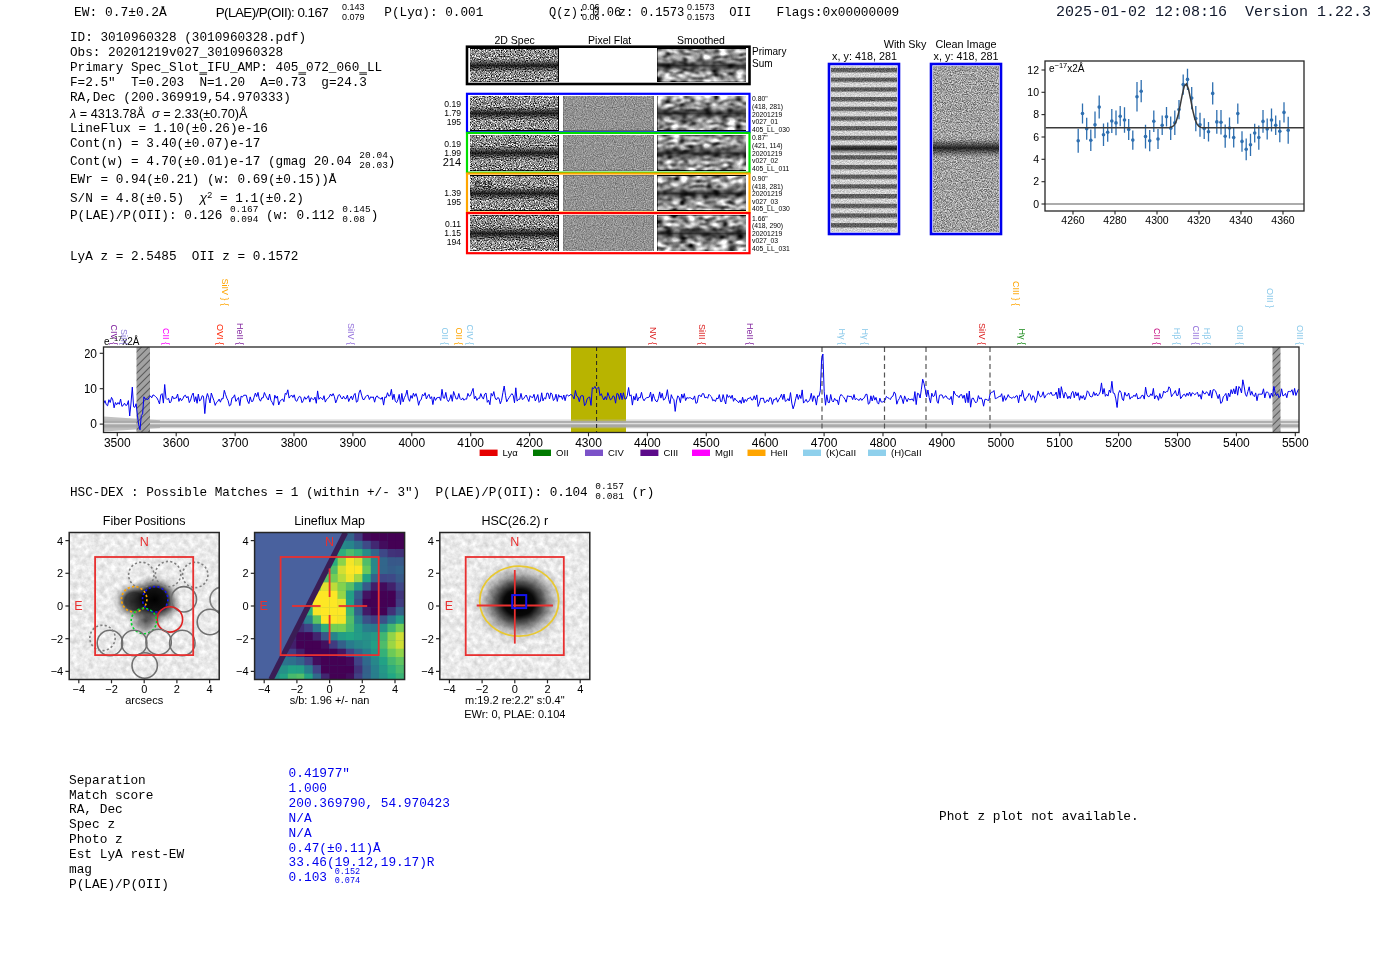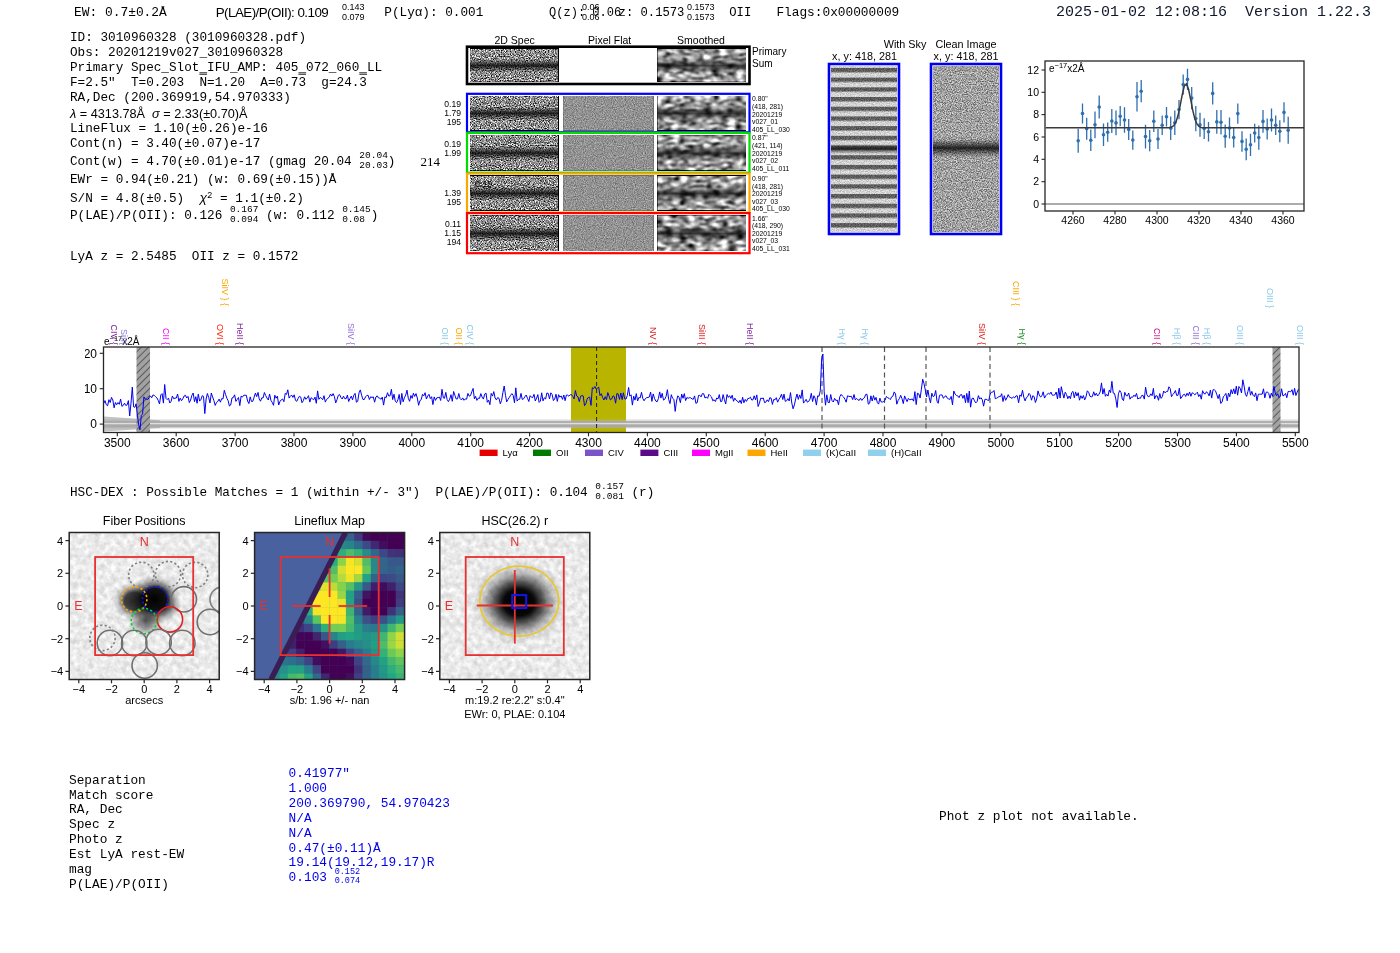--- a/index.html
+++ b/index.html
@@ -70,21 +70,21 @@
  <rect width="5" height="5" fill="#a2a2a2"></rect>
           <line x1="0" y1="0" x2="0" y2="5" stroke="#333" stroke-width="1.3"></line>
 </pattern>
 <pattern id="sky" width="70" height="9.7" patternUnits="userSpaceOnUse">
  <rect width="70" height="9.7" fill="#e6e6e6"></rect>
  <rect y="0" width="70" height="4.4" fill="#505050"></rect>
 </pattern>
 </defs>
     </svg>
     <div style="position:absolute;left:74px;transform:translateY(-50%);top:13px;font-family:'Liberation Mono',monospace;font-size:12.9px;line-height:14.9px;white-space:pre;color:#000;">EW: 0.7±0.2Å</div>
-    <div style="position:absolute;left:215.7px;transform:translateY(-50%);top:13px;font-family:'Liberation Sans',sans-serif;font-size:13.4px;line-height:15.4px;white-space:pre;color:#000;letter-spacing:-0.55px;">P(LAE)/P(OII): 0.109</div>
+    <div style="position:absolute;left:215.7px;transform:translateY(-50%);top:13px;font-family:'Liberation Sans',sans-serif;font-size:13.4px;line-height:15.4px;white-space:pre;color:#000;letter-spacing:-0.55px;">P(LAE)/P(OII): 0.167</div>
     <div style="position:absolute;left:342.1px;transform:translateY(-50%);top:13px;font-family:'Liberation Mono',monospace;font-size:9px;line-height:11px;white-space:pre;color:#000;"><span style="display:inline-flex;flex-direction:column;vertical-align:middle;font-family:'Liberation Sans',sans-serif;font-size:9px;line-height:9.5px;transform:translateY(-1px)"><span>0.143</span><span>0.079</span></span></div>
     <div style="position:absolute;left:384.3px;transform:translateY(-50%);top:13px;font-family:'Liberation Mono',monospace;font-size:12.7px;line-height:14.7px;white-space:pre;color:#000;">P(Lyα): 0.001</div>
     <div style="position:absolute;left:502.1px;transform:translateY(-50%);top:13px;font-family:'Liberation Mono',monospace;font-size:12.0px;line-height:14.0px;white-space:pre;color:#000;margin-left:47px;">Q(z): 0.06</div>
     <div style="position:absolute;left:582.1px;transform:translateY(-50%);top:13px;font-family:'Liberation Mono',monospace;font-size:9px;line-height:11px;white-space:pre;color:#000;"><span style="display:inline-flex;flex-direction:column;vertical-align:middle;font-family:'Liberation Sans',sans-serif;font-size:9px;line-height:9.5px;transform:translateY(-1px)"><span>0.06</span><span>0.06</span></span></div>
     <div style="position:absolute;left:618.6px;transform:translateY(-50%);top:13px;font-family:'Liberation Mono',monospace;font-size:12.2px;line-height:14.2px;white-space:pre;color:#000;">z: 0.1573</div>
     <div style="position:absolute;left:687.0px;transform:translateY(-50%);top:13px;font-family:'Liberation Mono',monospace;font-size:9px;line-height:11px;white-space:pre;color:#000;"><span style="display:inline-flex;flex-direction:column;vertical-align:middle;font-family:'Liberation Sans',sans-serif;font-size:9px;line-height:9.5px;transform:translateY(-1px)"><span>0.1573</span><span>0.1573</span></span></div>
     <div style="position:absolute;left:729.3px;transform:translateY(-50%);top:13px;font-family:'Liberation Mono',monospace;font-size:12.2px;line-height:14.2px;white-space:pre;color:#000;">OII</div>
     <div style="position:absolute;left:776.4px;transform:translateY(-50%);top:13px;font-family:'Liberation Mono',monospace;font-size:12.8px;line-height:14.8px;white-space:pre;color:#000;">Flags:0x00000009</div>
     <div style="position:absolute;left:1056px;transform:translateY(-50%);top:13px;font-family:'Liberation Mono',monospace;font-size:15px;line-height:15.2px;white-space:pre;color:#0f172a;">2025-01-02 12:08:16  Version 1.22.3</div>
     <div style="position:absolute;left:70px;transform:translateY(-50%);top:37.5px;font-family:'Liberation Mono',monospace;font-size:12.7px;line-height:14.7px;white-space:pre;color:#000;">ID: 3010960328 (3010960328.pdf)</div>
@@ -171,21 +171,21 @@
     <div style="position:absolute;right:939px;transform:translateY(-50%);top:103.75000000000001px;font-family:'Liberation Sans',sans-serif;font-size:8.6px;line-height:10.6px;white-space:pre;color:#000;">0.19</div>
     <div style="position:absolute;right:939px;transform:translateY(-50%);top:113.05000000000001px;font-family:'Liberation Sans',sans-serif;font-size:8.6px;line-height:10.6px;white-space:pre;color:#000;">1.79</div>
     <div style="position:absolute;right:939px;transform:translateY(-50%);top:122.35000000000002px;font-family:'Liberation Sans',sans-serif;font-size:8.6px;line-height:10.6px;white-space:pre;color:#000;">195</div>
     <div style="position:absolute;left:752px;transform:translateY(-50%);top:99.3px;font-family:'Liberation Sans',sans-serif;font-size:6.8px;line-height:8.8px;white-space:pre;color:#000;">0.80"</div>
     <div style="position:absolute;left:752px;transform:translateY(-50%);top:106.89999999999999px;font-family:'Liberation Sans',sans-serif;font-size:6.8px;line-height:8.8px;white-space:pre;color:#000;">(418, 281)</div>
     <div style="position:absolute;left:752px;transform:translateY(-50%);top:114.5px;font-family:'Liberation Sans',sans-serif;font-size:6.8px;line-height:8.8px;white-space:pre;color:#000;">20201219</div>
     <div style="position:absolute;left:752px;transform:translateY(-50%);top:122.1px;font-family:'Liberation Sans',sans-serif;font-size:6.8px;line-height:8.8px;white-space:pre;color:#000;">v027_01</div>
     <div style="position:absolute;left:752px;transform:translateY(-50%);top:129.7px;font-family:'Liberation Sans',sans-serif;font-size:6.8px;line-height:8.8px;white-space:pre;color:#000;">405_LL_030</div>
     <div style="position:absolute;right:939px;transform:translateY(-50%);top:143.5px;font-family:'Liberation Sans',sans-serif;font-size:8.6px;line-height:10.6px;white-space:pre;color:#000;">0.19</div>
     <div style="position:absolute;right:939px;transform:translateY(-50%);top:152.8px;font-family:'Liberation Sans',sans-serif;font-size:8.6px;line-height:10.6px;white-space:pre;color:#000;">1.99</div>
-    <div style="position:absolute;right:960px;transform:translateY(-50%);top:162.1px;font-family:Liberation Serif, serif;font-size:13px;line-height:10.6px;white-space:pre;color:#000;">214</div>
+    <div style="position:absolute;right:939px;transform:translateY(-50%);top:162.1px;font-family:Liberation Sans, sans-serif;font-size:11px;line-height:10.6px;white-space:pre;color:#000;">214</div>
     <div style="position:absolute;left:752px;transform:translateY(-50%);top:138.4px;font-family:'Liberation Sans',sans-serif;font-size:6.8px;line-height:8.8px;white-space:pre;color:#000;">0.87"</div>
     <div style="position:absolute;left:752px;transform:translateY(-50%);top:146.0px;font-family:'Liberation Sans',sans-serif;font-size:6.8px;line-height:8.8px;white-space:pre;color:#000;">(421, 114)</div>
     <div style="position:absolute;left:752px;transform:translateY(-50%);top:153.6px;font-family:'Liberation Sans',sans-serif;font-size:6.8px;line-height:8.8px;white-space:pre;color:#000;">20201219</div>
     <div style="position:absolute;left:752px;transform:translateY(-50%);top:161.2px;font-family:'Liberation Sans',sans-serif;font-size:6.8px;line-height:8.8px;white-space:pre;color:#000;">v027_02</div>
     <div style="position:absolute;left:752px;transform:translateY(-50%);top:168.8px;font-family:'Liberation Sans',sans-serif;font-size:6.8px;line-height:8.8px;white-space:pre;color:#000;">405_LL_011</div>
     <div style="position:absolute;right:908px;transform:translateY(-50%);top:183.75px;font-family:'Liberation Sans',sans-serif;font-size:8.6px;line-height:10.6px;white-space:pre;color:#000;">0.15</div>
     <div style="position:absolute;right:939px;transform:translateY(-50%);top:193.05px;font-family:'Liberation Sans',sans-serif;font-size:8.6px;line-height:10.6px;white-space:pre;color:#000;">1.39</div>
     <div style="position:absolute;right:939px;transform:translateY(-50%);top:202.35px;font-family:'Liberation Sans',sans-serif;font-size:8.6px;line-height:10.6px;white-space:pre;color:#000;">195</div>
     <div style="position:absolute;left:752px;transform:translateY(-50%);top:179.0px;font-family:'Liberation Sans',sans-serif;font-size:6.8px;line-height:8.8px;white-space:pre;color:#000;">0.90"</div>
     <div style="position:absolute;left:752px;transform:translateY(-50%);top:186.6px;font-family:'Liberation Sans',sans-serif;font-size:6.8px;line-height:8.8px;white-space:pre;color:#000;">(418, 281)</div>
@@ -919,15 +919,15 @@
     <div style="position:absolute;left:69px;transform:translateY(-50%);top:840.2px;font-family:'Liberation Mono',monospace;font-size:12.8px;line-height:14.8px;white-space:pre;color:#000;">Photo z</div>
     <div style="position:absolute;left:69px;transform:translateY(-50%);top:855.1px;font-family:'Liberation Mono',monospace;font-size:12.8px;line-height:14.8px;white-space:pre;color:#000;">Est LyA rest-EW</div>
     <div style="position:absolute;left:69px;transform:translateY(-50%);top:870.0px;font-family:'Liberation Mono',monospace;font-size:12.8px;line-height:14.8px;white-space:pre;color:#000;">mag</div>
     <div style="position:absolute;left:69px;transform:translateY(-50%);top:884.9px;font-family:'Liberation Mono',monospace;font-size:12.8px;line-height:14.8px;white-space:pre;color:#000;">P(LAE)/P(OII)</div>
     <div style="position:absolute;left:288.6px;transform:translateY(-50%);top:774.0px;font-family:'Liberation Mono',monospace;font-size:12.8px;line-height:14.8px;white-space:pre;color:#0000ee;">0.41977"</div>
     <div style="position:absolute;left:288.6px;transform:translateY(-50%);top:788.9px;font-family:'Liberation Mono',monospace;font-size:12.8px;line-height:14.8px;white-space:pre;color:#0000ee;">1.000</div>
     <div style="position:absolute;left:288.6px;transform:translateY(-50%);top:803.8px;font-family:'Liberation Mono',monospace;font-size:12.8px;line-height:14.8px;white-space:pre;color:#0000ee;">200.369790, 54.970423</div>
     <div style="position:absolute;left:288.6px;transform:translateY(-50%);top:818.7px;font-family:'Liberation Mono',monospace;font-size:12.8px;line-height:14.8px;white-space:pre;color:#0000ee;">N/A</div>
     <div style="position:absolute;left:288.6px;transform:translateY(-50%);top:833.6px;font-family:'Liberation Mono',monospace;font-size:12.8px;line-height:14.8px;white-space:pre;color:#0000ee;">N/A</div>
     <div style="position:absolute;left:288.6px;transform:translateY(-50%);top:848.5px;font-family:'Liberation Mono',monospace;font-size:12.8px;line-height:14.8px;white-space:pre;color:#0000ee;">0.47(±0.11)Å</div>
-    <div style="position:absolute;left:288.6px;transform:translateY(-50%);top:863.4px;font-family:'Liberation Mono',monospace;font-size:12.8px;line-height:14.8px;white-space:pre;color:#0000ee;">19.14(19.12,19.17)R</div>
+    <div style="position:absolute;left:288.6px;transform:translateY(-50%);top:863.4px;font-family:'Liberation Mono',monospace;font-size:12.8px;line-height:14.8px;white-space:pre;color:#0000ee;">33.46(19.12,19.17)R</div>
     <div style="position:absolute;left:288.6px;transform:translateY(-50%);top:878.3px;font-family:'Liberation Mono',monospace;font-size:12.8px;line-height:14.8px;white-space:pre;color:#0000ee;">0.103 <span style="display:inline-flex;flex-direction:column;vertical-align:middle;font-size:8.5px;line-height:9.0px;transform:translateY(-1px)"><span>0.152</span><span>0.074</span></span></div>
     <div style="position:absolute;left:939px;transform:translateY(-50%);top:816.5px;font-family:'Liberation Mono',monospace;font-size:12.8px;line-height:14.8px;white-space:pre;color:#000;">Phot z plot not available.</div>
   </div>
 </body></html>

